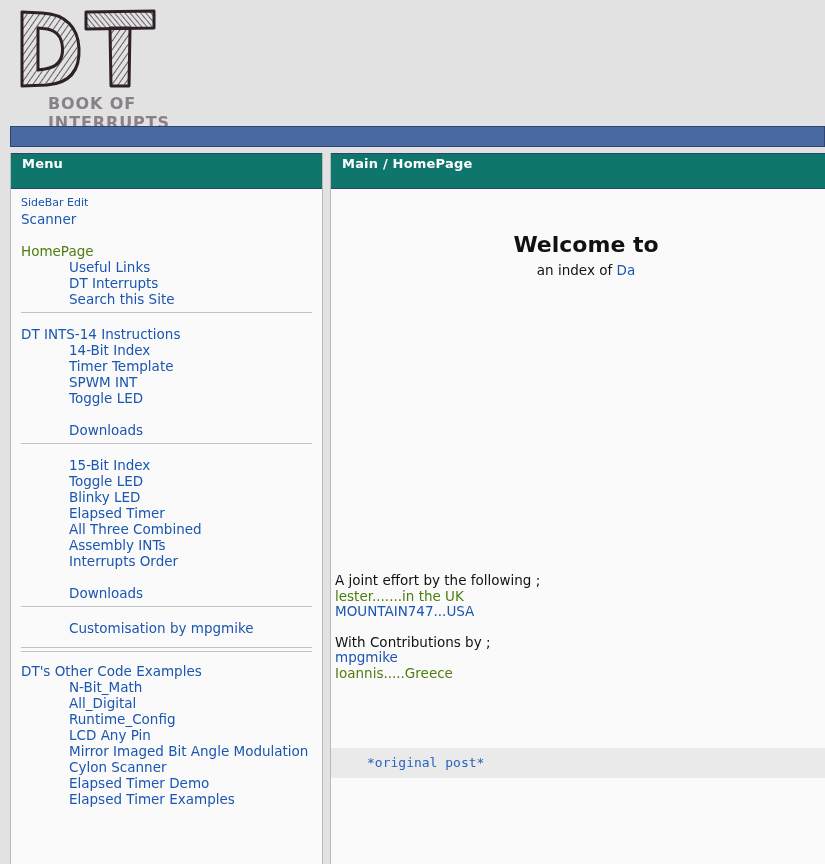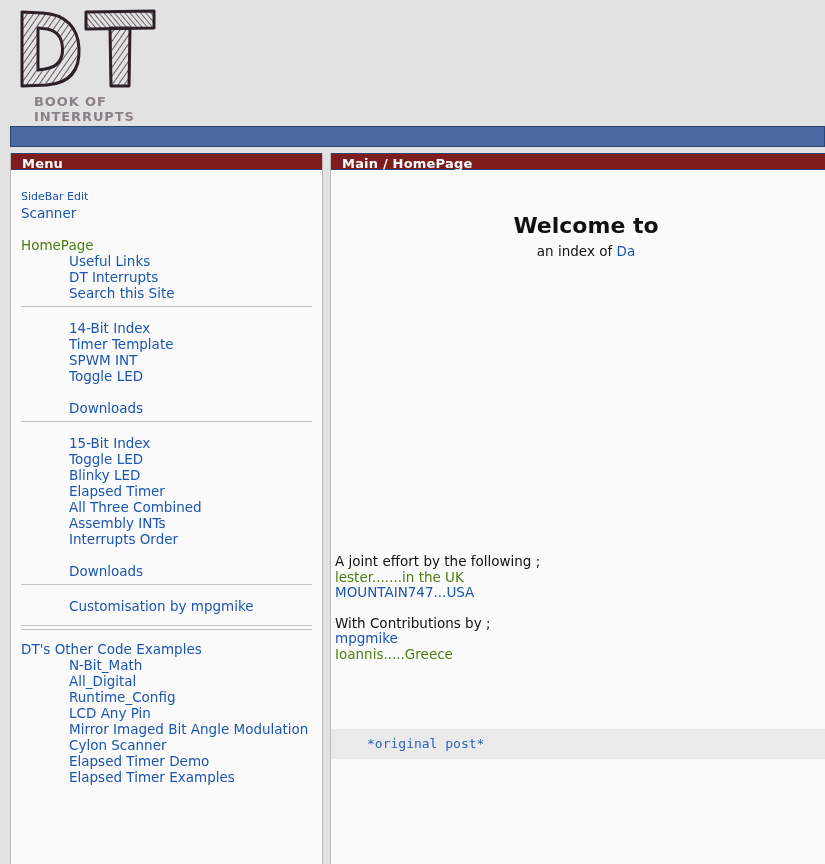--- a/index.html
+++ b/index.html
@@ -30,24 +30,24 @@
   }
   .logo-wrap {
     position: absolute;
     left: 14px; top: 6px;
     width: 150px;
     height: 104px;
   }
   .logo-svg { display: block; }
   .logo-sub {
     position: absolute;
-    left: 20px;
+    left: 34px;
     top: 88px;
     font-family: "DejaVu Sans", "Liberation Sans", sans-serif;
-    font-size: 13px;
+    font-size: 16px;
     font-weight: bold;
     letter-spacing: 0.9px;
     color: #8b8088;
   }
 
   
   .topbar {
     position: absolute;
     left: 10px; top: 126px;
     width: 815px;
@@ -63,37 +63,36 @@
     left: 10px; top: 153px;
     width: 313px;
     height: 711px;
     background: #fafafa;
     border-left: 1px solid #b9b9b9;
     border-right: 1px solid #b9b9b9;
     box-sizing: border-box;
     overflow: hidden;
   }
   .panel-title {
-    background: #7f1d1d;
+    background: #0f766e;
     border: 1px solid #2e4472;
     border-left: none;
     border-right: none;
     color: #ffffff;
     font-weight: bold;
     font-size: 13px;
     padding: 2px 0 4px 12px;
     margin: 0 -1px;
     letter-spacing: 0.2px;
-    height: 17px;
+    height: 36px;
     box-sizing: border-box;
     line-height: 15px;
   }
   .sb-body {
     padding: 6px 10px 0 10px;
-    margin-top: 13px;
   }
   .sb-line {
     line-height: 16px;
     white-space: nowrap;
   }
   .sb-line.small { font-size: 11px; }
   .sb-line.gap { height: 16px; }
   .sb-line.gap-sm { height: 8px; }
   .indent { padding-left: 48px; }
   a.lnk {
@@ -229,20 +228,23 @@
       <div class="sb-line indent">
         <a class="lnk" href="#">DT Interrupts</a>
       </div>
       <div class="sb-line indent">
         <a class="lnk" href="#">Search this Site</a>
       </div>
 
       <hr class="hr">
       <div class="sb-line gap-sm"></div>
 
+      <div class="sb-line">
+        <a class="lnk" href="#">DT INTS-14 Instructions</a>
+      </div>
       <div class="sb-line indent">
         <a class="lnk" href="#">14-Bit Index</a>
       </div>
       <div class="sb-line indent">
         <a class="lnk" href="#">Timer Template</a>
       </div>
       <div class="sb-line indent">
         <a class="lnk" href="#">SPWM INT</a>
       </div>
       <div class="sb-line indent">

